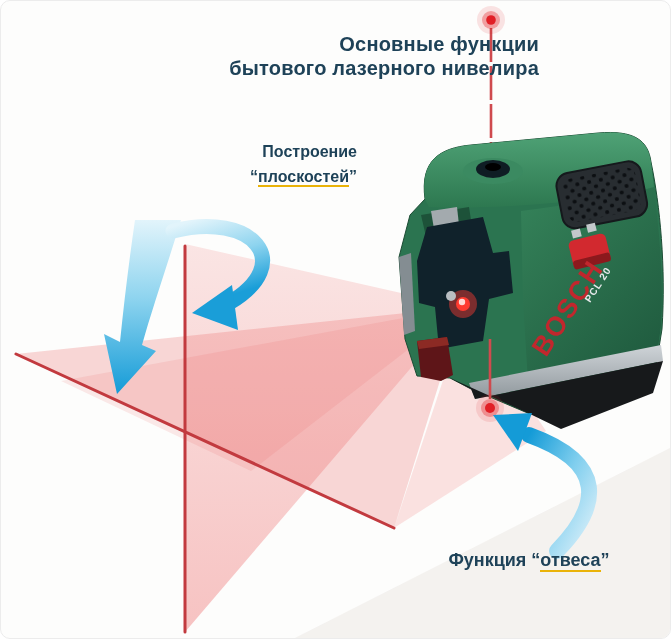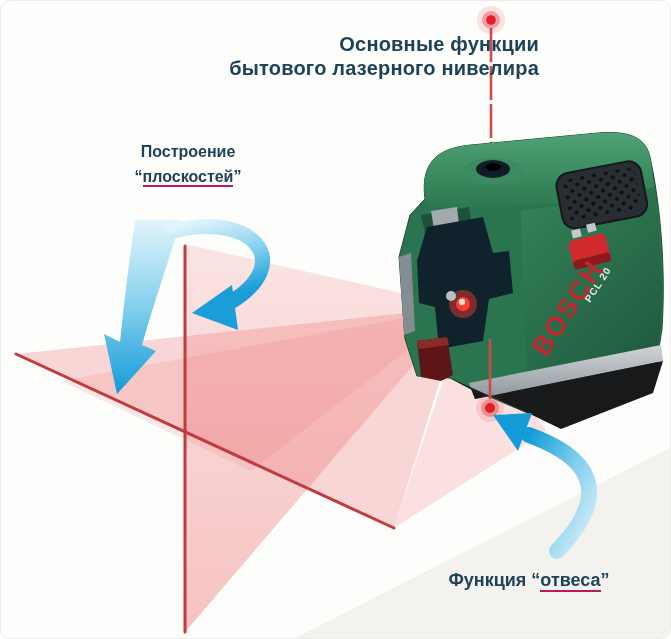--- a/index.html
+++ b/index.html
@@ -8,23 +8,23 @@
     background:#fdfdfc;border-radius:10px;border:1px solid #ececec;
     box-sizing:border-box;
     font-family:"Liberation Sans", sans-serif;
   }
   .stage{position:absolute;left:0;top:0;width:671px;height:639px;}
   .label{
     position:absolute;color:#1e4258;font-weight:bold;text-align:center;
     -webkit-user-select:none;user-select:none;
   }
   .title{left:158px;top:31px;width:380px;font-size:20px;line-height:24px;letter-spacing:.2px;text-align:right;}
-  .planes{left:18px;top:138px;width:338px;font-size:16px;line-height:25px;}
-  .plumb{left:398px;top:548px;width:260px;font-size:18px;line-height:22px;margin-top:20px;}
-  .uline{border-bottom:2px solid #be185d;padding-bottom:0px;}
+  .planes{left:18px;top:138px;width:338px;font-size:16px;line-height:25px;text-align:right;}
+  .plumb{left:398px;top:548px;width:260px;font-size:18px;line-height:22px;}
+  .uline{border-bottom:2px solid #eab308;padding-bottom:0px;}
 </style>
 </head>
 <body>
 
 <div class="canvas">
 
   <svg class="stage" viewBox="0 0 671 639">
     <defs>
       <linearGradient id="gFanV" x1="0" y1="0" x2="0" y2="1">
         <stop offset="0" stop-color="rgba(235,90,90,0.15)"></stop>

